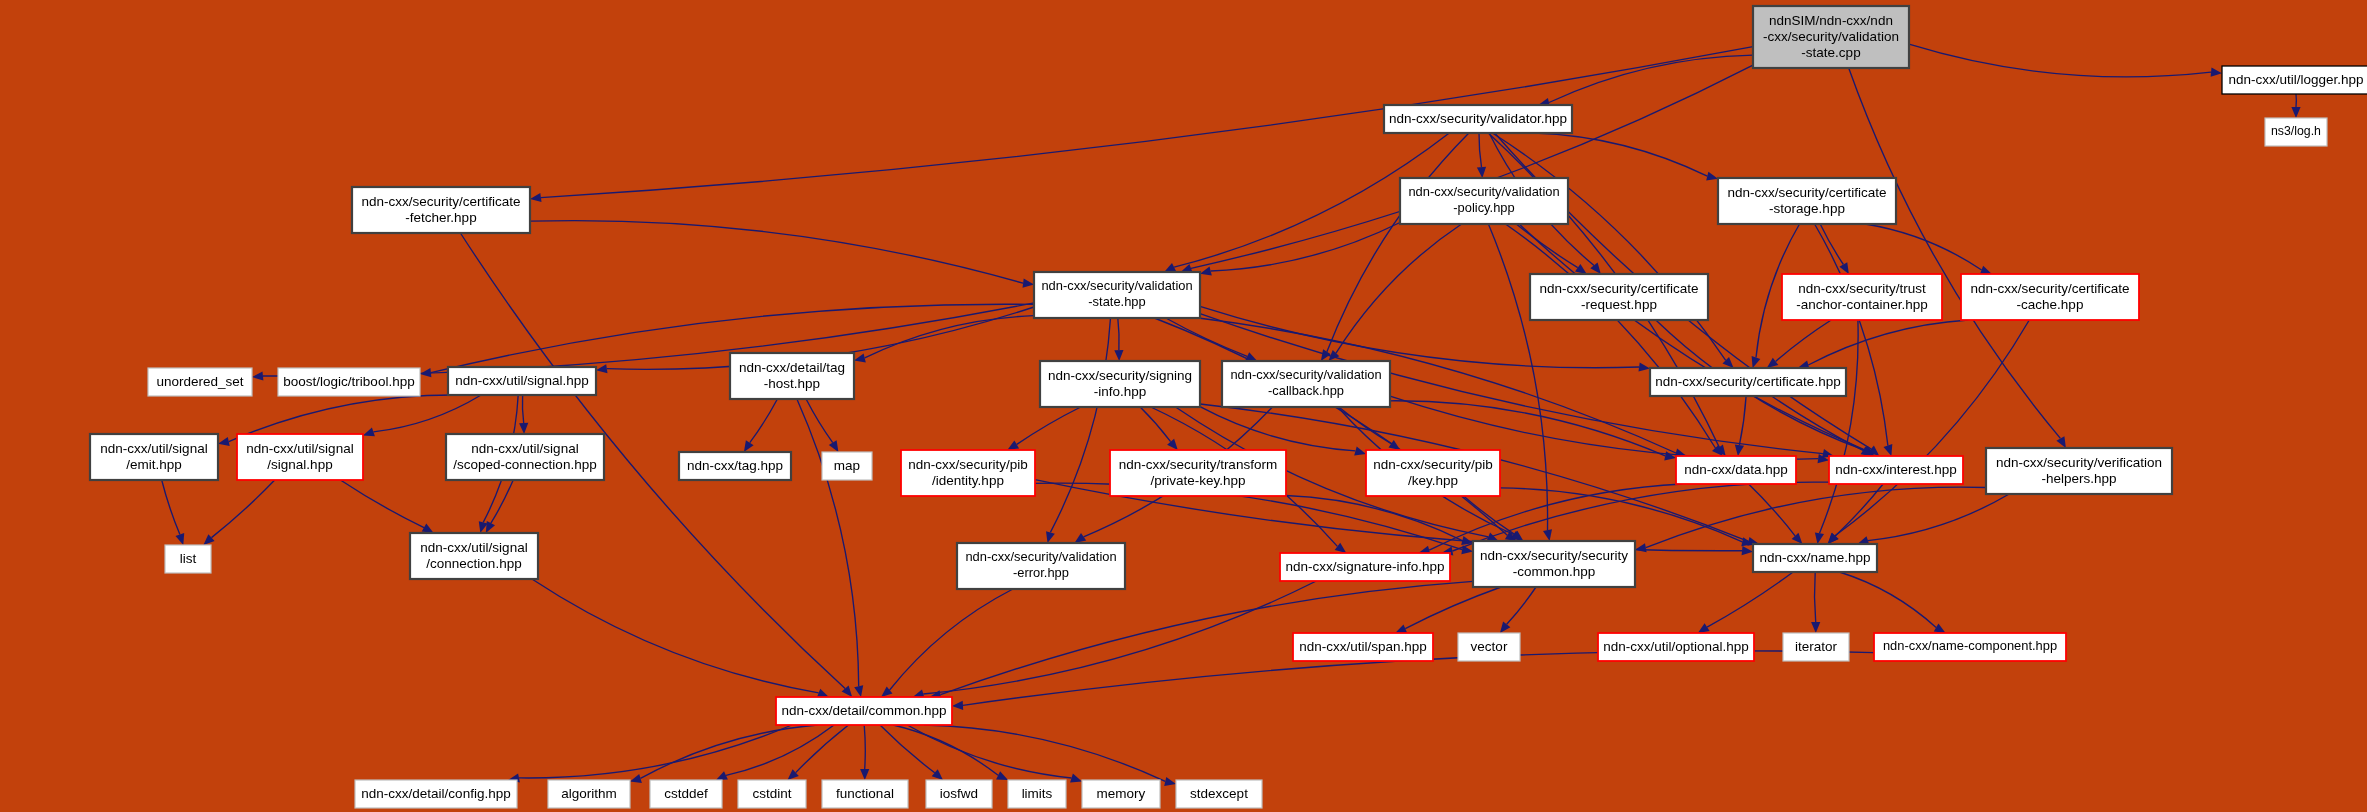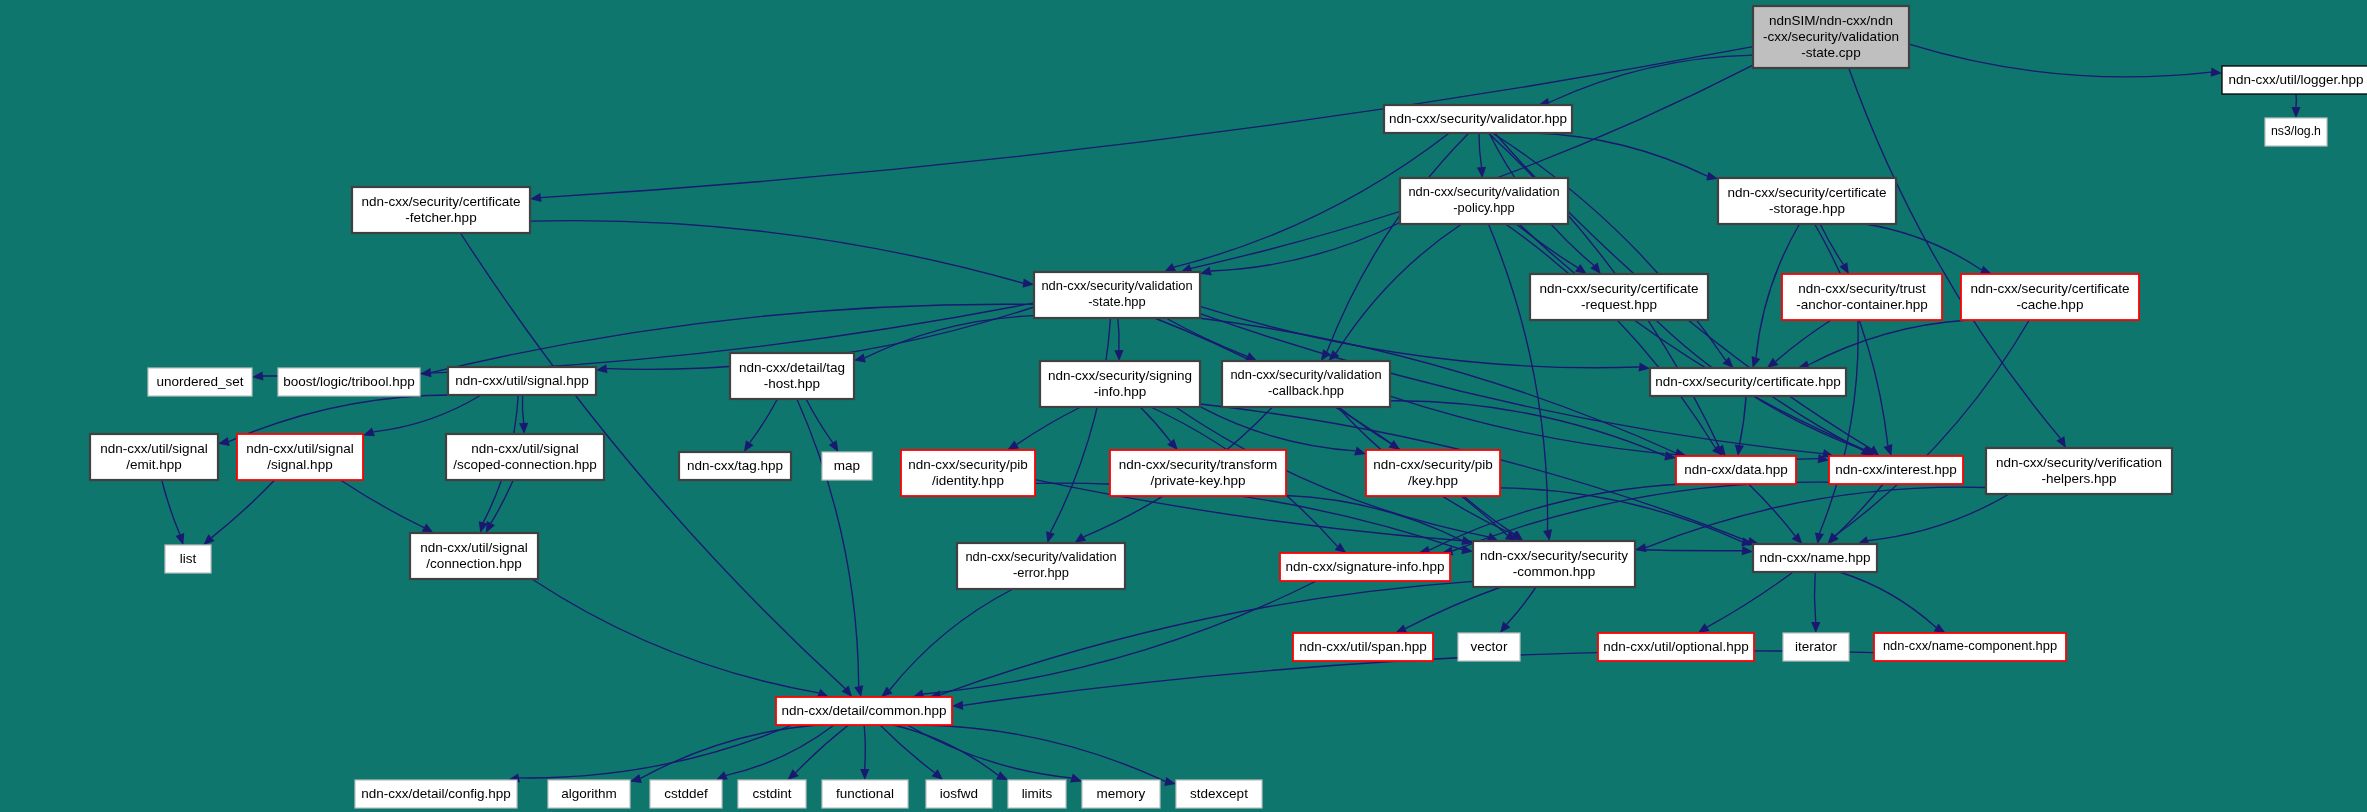--- a/index.html
+++ b/index.html
@@ -7,21 +7,21 @@
     padding: 0;
     background: #ffffff;
   }
   body {
     font-family: "Liberation Sans", sans-serif;
   }
   #graph-wrap {
     position: relative;
     width: 2367px;
     height: 812px;
-    background: #0f766e;
+    background: #c2410c;
     overflow: hidden;
   }
   svg#depgraph {
     position: absolute;
     top: 0;
     left: 0;
     width: 2367px;
     height: 812px;
     display: block;
   }

